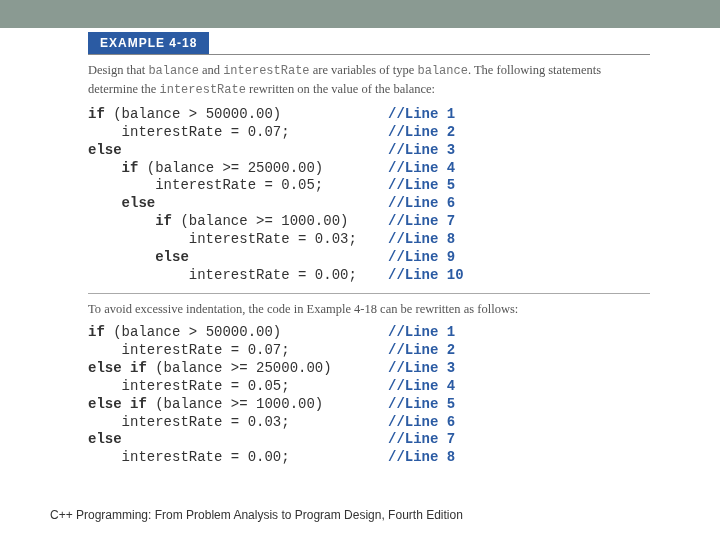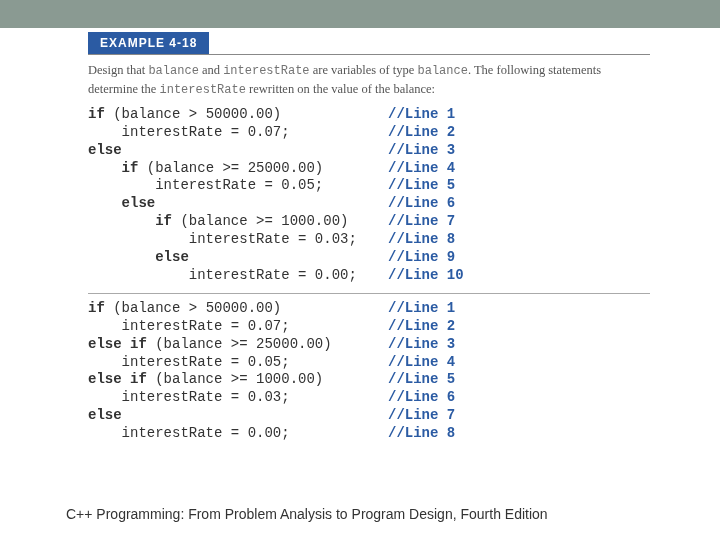--- a/index.html
+++ b/index.html
@@ -60,40 +60,41 @@
     white-space: pre;
   }
   .code-line { display: block; }
   .kw { font-weight: bold; }
   .cmt { color: #2b5ba3; font-weight: bold; }
   .tok { display: inline-block; }
   .cmt-col { display: inline-block; }
   .footer {
     position: absolute;
     bottom: 18px;
-    left: 66px;
+    left: 50px;
     font-family: Arial, Helvetica, sans-serif;
-    font-size: 14px;
+    font-size: 12px;
     color: #333;
   }
 </style>
 </head>
 <body>
 
 <div class="top-bar"></div>
 
 <div class="content">
 
   <div class="example-label">EXAMPLE 4-18</div>
   <hr class="rule">
 
   <p class="body-text" id="para1"><span>Design that </span><span class="mono-inline">balance</span><span> and </span><span class="mono-inline">interestRate</span><span> are variables of type </span><span class="mono-inline">balance</span><span>. The following statements determine the </span><span class="mono-inline">interestRate</span><span> rewritten on the value of the balance:</span></p>
 
   <div class="code-block" id="code1"><span class="code-line"><span class="tok" style="width: 300px;"><span class="kw">if</span> (balance &gt; 50000.00)</span><span class="cmt cmt-col">//Line 1</span></span><span class="code-line"><span class="tok" style="width: 300px;">    interestRate = 0.07;</span><span class="cmt cmt-col">//Line 2</span></span><span class="code-line"><span class="tok" style="width: 300px;"><span class="kw">else</span></span><span class="cmt cmt-col">//Line 3</span></span><span class="code-line"><span class="tok" style="width: 300px;"><span class="kw">    if</span> (balance &gt;= 25000.00)</span><span class="cmt cmt-col">//Line 4</span></span><span class="code-line"><span class="tok" style="width: 300px;">        interestRate = 0.05;</span><span class="cmt cmt-col">//Line 5</span></span><span class="code-line"><span class="tok" style="width: 300px;"><span class="kw">    else</span></span><span class="cmt cmt-col">//Line 6</span></span><span class="code-line"><span class="tok" style="width: 300px;"><span class="kw">        if</span> (balance &gt;= 1000.00)</span><span class="cmt cmt-col">//Line 7</span></span><span class="code-line"><span class="tok" style="width: 300px;">            interestRate = 0.03;</span><span class="cmt cmt-col">//Line 8</span></span><span class="code-line"><span class="tok" style="width: 300px;"><span class="kw">        else</span></span><span class="cmt cmt-col">//Line 9</span></span><span class="code-line"><span class="tok" style="width: 300px;">            interestRate = 0.00;</span><span class="cmt cmt-col">//Line 10</span></span></div>
 
   <hr class="rule-thin">
 
+  <p class="body-text">To avoid excessive indentation, the code in Example 4-18 can be rewritten as follows:</p>
 
   <div class="code-block" id="code2"><span class="code-line"><span class="tok" style="width: 300px;"><span class="kw">if</span> (balance &gt; 50000.00)</span><span class="cmt cmt-col">//Line 1</span></span><span class="code-line"><span class="tok" style="width: 300px;">    interestRate = 0.07;</span><span class="cmt cmt-col">//Line 2</span></span><span class="code-line"><span class="tok" style="width: 300px;"><span class="kw">else if</span> (balance &gt;= 25000.00)</span><span class="cmt cmt-col">//Line 3</span></span><span class="code-line"><span class="tok" style="width: 300px;">    interestRate = 0.05;</span><span class="cmt cmt-col">//Line 4</span></span><span class="code-line"><span class="tok" style="width: 300px;"><span class="kw">else if</span> (balance &gt;= 1000.00)</span><span class="cmt cmt-col">//Line 5</span></span><span class="code-line"><span class="tok" style="width: 300px;">    interestRate = 0.03;</span><span class="cmt cmt-col">//Line 6</span></span><span class="code-line"><span class="tok" style="width: 300px;"><span class="kw">else</span></span><span class="cmt cmt-col">//Line 7</span></span><span class="code-line"><span class="tok" style="width: 300px;">    interestRate = 0.00;</span><span class="cmt cmt-col">//Line 8</span></span></div>
 
 </div>
 
 <div class="footer">C++ Programming: From Problem Analysis to Program Design, Fourth Edition</div>
 
 </body></html>

